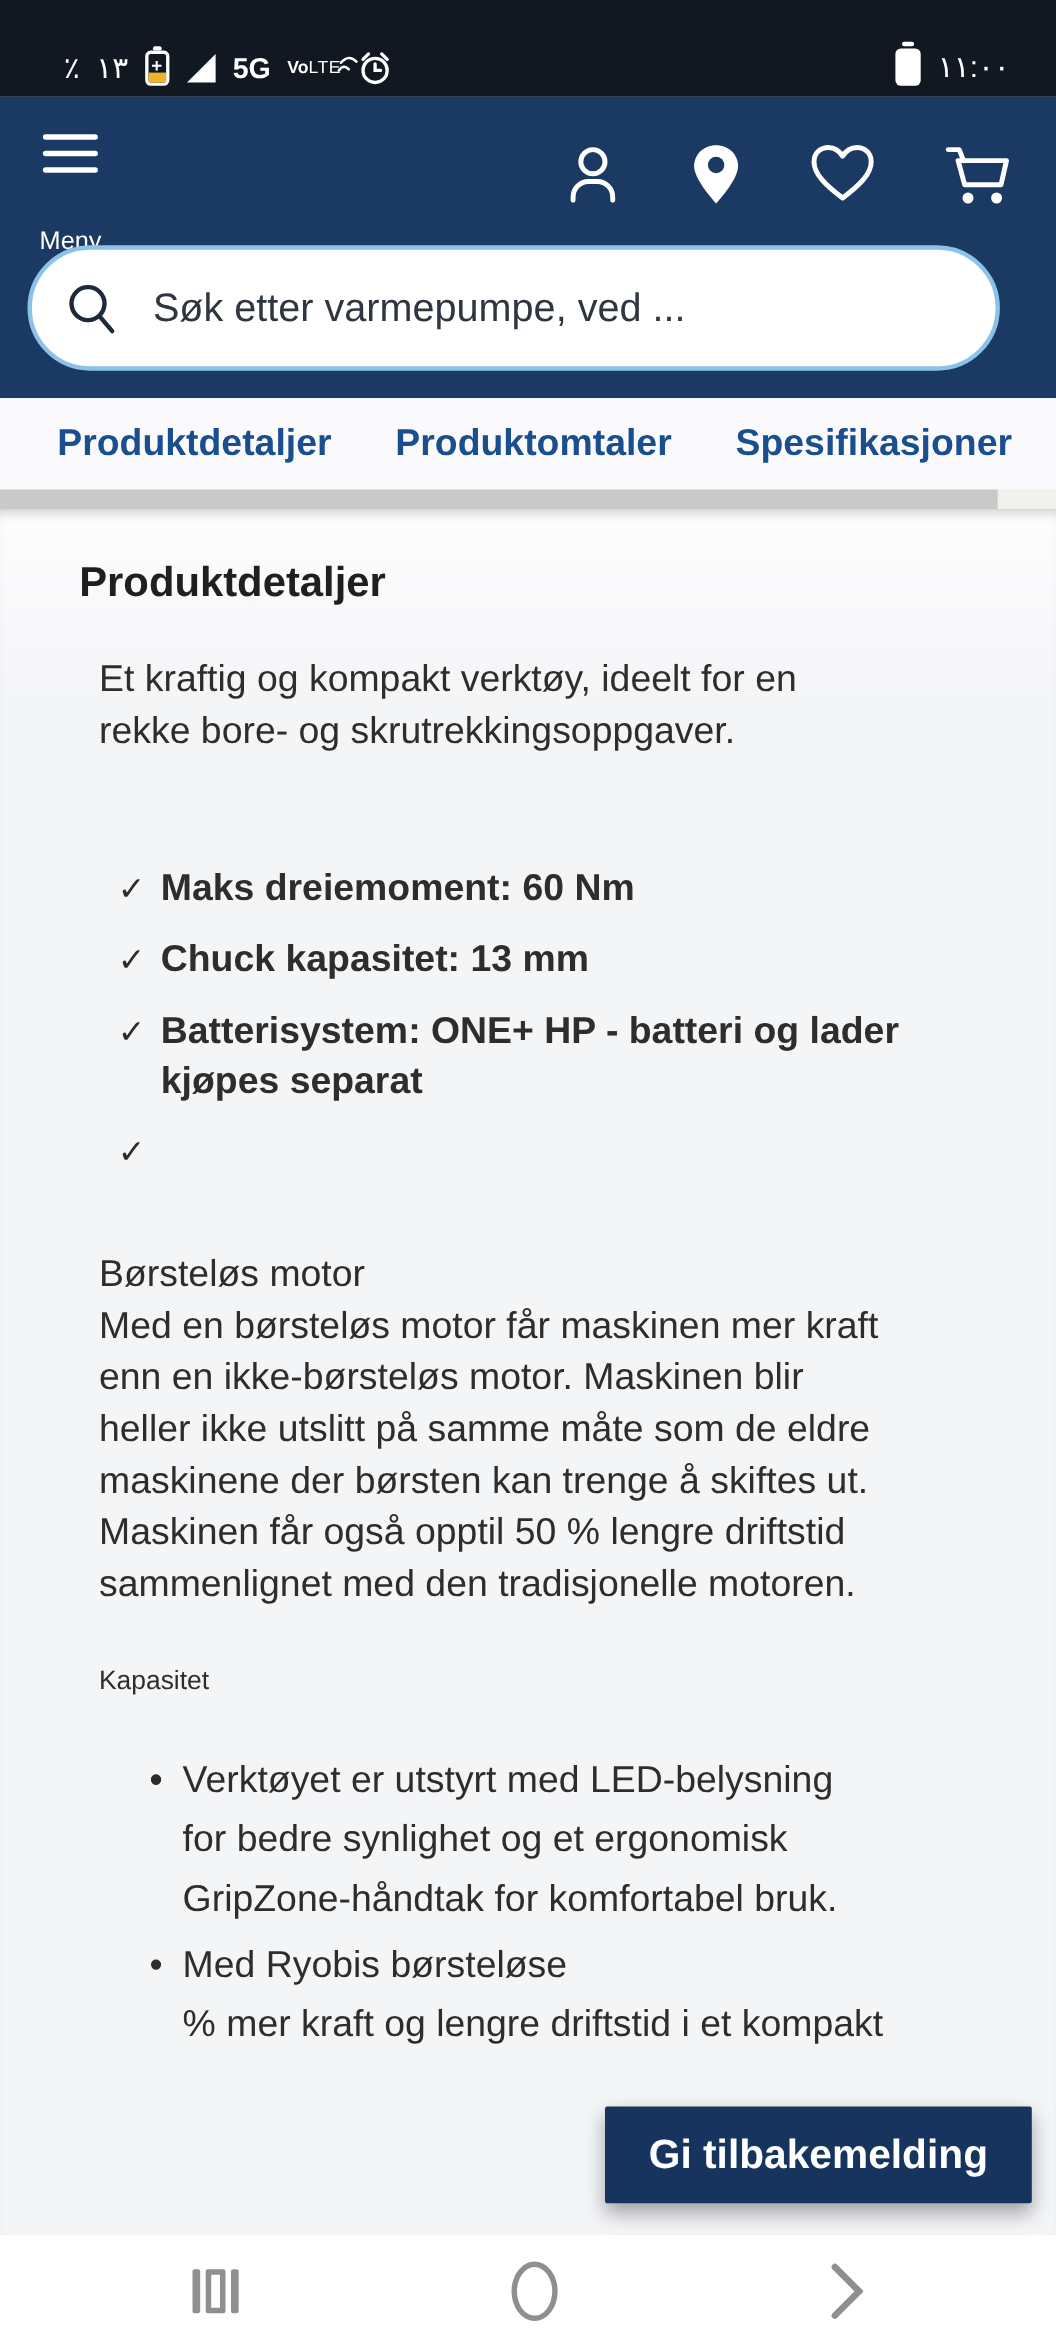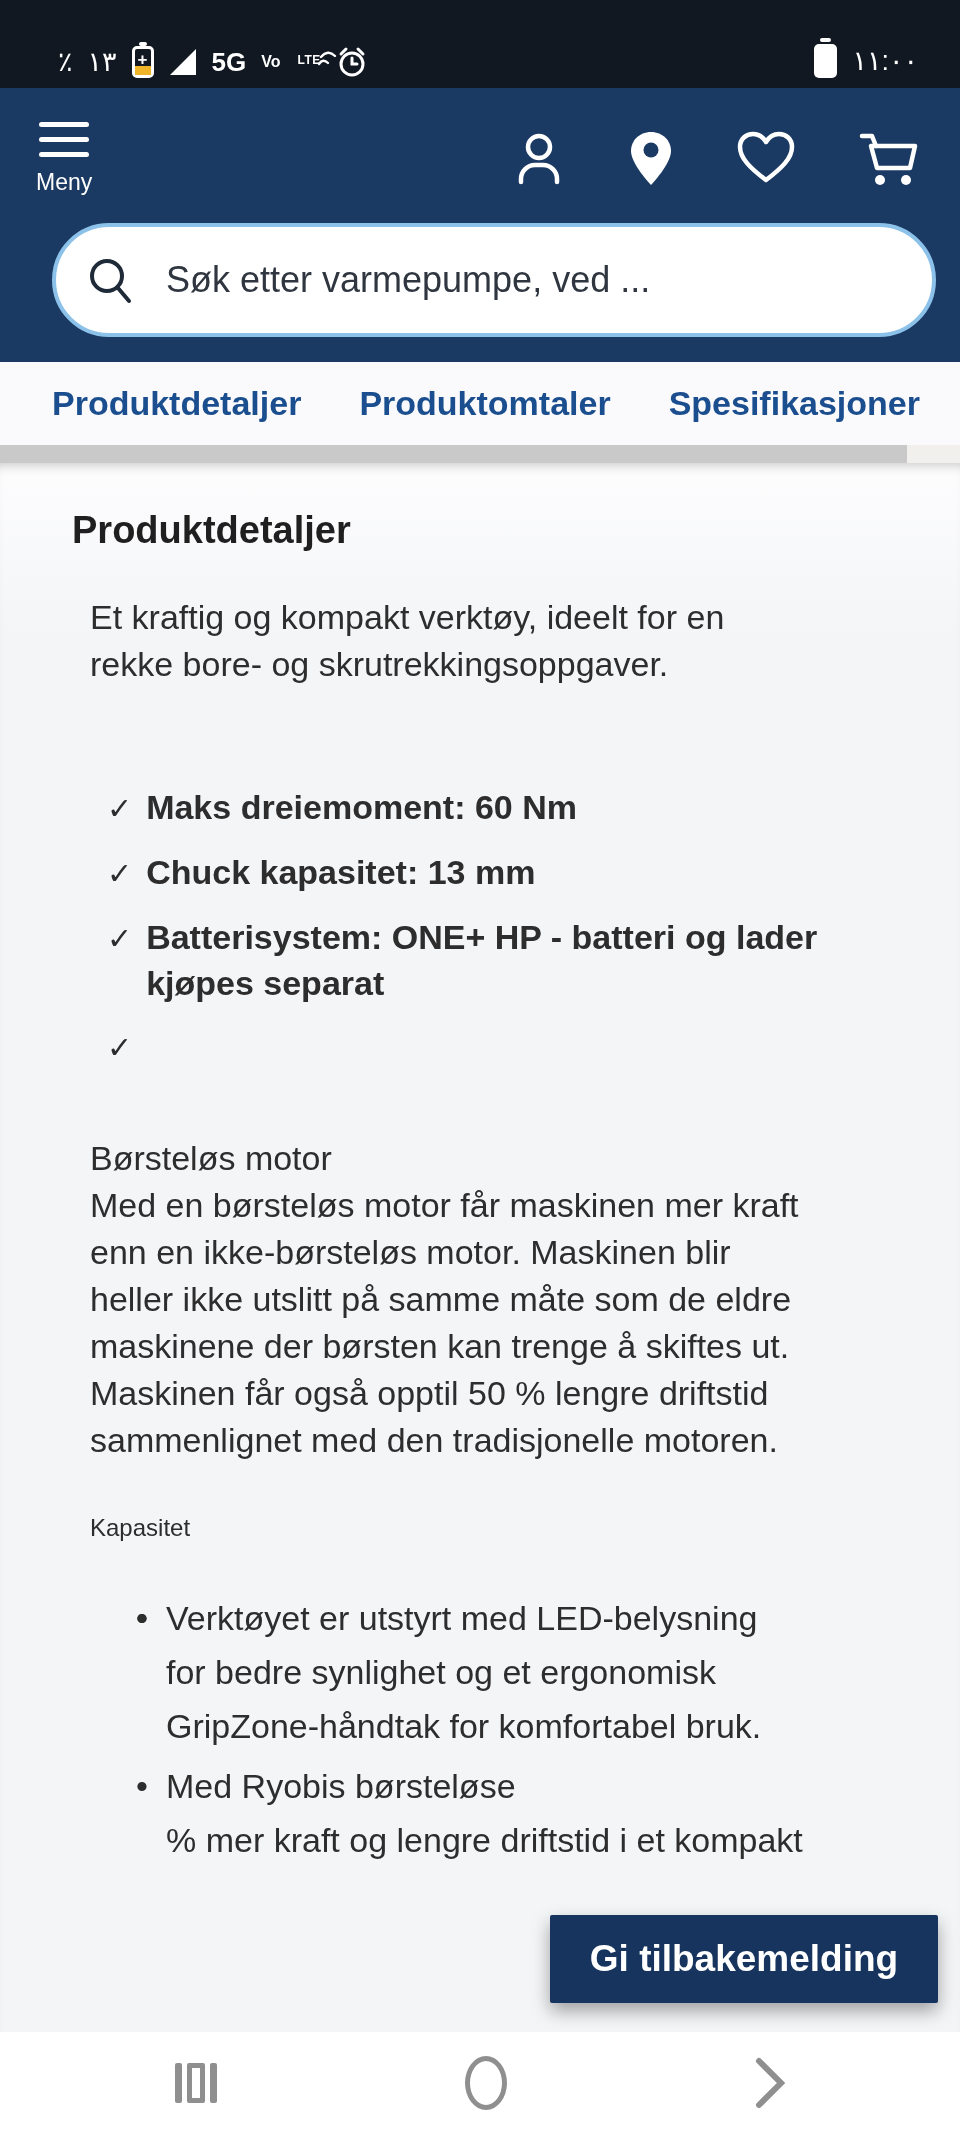--- a/index.html
+++ b/index.html
@@ -17,38 +17,38 @@
   .sb-text{font-size:27px;letter-spacing:1px;}
   .sb-5g{font-size:26px;font-weight:700;}
   .batt-charge{position:relative;width:22px;height:32px;border:3px solid #fff;border-radius:5px;box-sizing:border-box;background:#111821;}
   .batt-charge::before{content:"";position:absolute;top:-7px;left:4px;width:8px;height:4px;background:#fff;border-radius:2px;}
   .batt-charge .lvl{position:absolute;bottom:0;left:0;width:100%;height:9px;background:#f0b428;}
   .batt-charge .plus{position:absolute;top:2px;left:0;width:100%;text-align:center;font-size:17px;font-weight:700;color:#fff;line-height:17px;}
   .batt-full{position:relative;width:23px;height:34px;background:#fff;border-radius:5px;}
   .batt-full::before{content:"";position:absolute;top:-6px;left:6px;width:11px;height:4px;background:#fff;border-radius:2px;}
   .volte{position:relative;display:flex;align-items:flex-start;line-height:1;}
   .volte .vo{font-size:16px;font-weight:700;}
-  .volte .lte{font-size:12px;font-weight:700;letter-spacing:.5px;margin-left:17px;}
+  .volte .lte{font-size:16px;font-weight:400;letter-spacing:.5px;}
   .volte svg{position:absolute;top:-4px;right:-16px;}
   
   .app-header{position:absolute;top:88px;left:0;width:100%;height:274px;background:#1b3a63;box-sizing:border-box;}
   .header-row{display:flex;align-items:flex-start;padding:26px 40px 0 36px;}
-  .menu-btn{display:flex;flex-direction:column;align-items:center;background:none;border:none;color:#fff;padding:0;cursor:pointer;}
+  .menu-btn{display:flex;flex-direction:column;align-items:center;background:none;border:none;color:#fff;padding:0;cursor:pointer;gap:36px;}
   .menu-btn .bars{display:flex;flex-direction:column;gap:10px;margin-top:8px;}
   .menu-btn .bars i{display:block;width:50px;height:5px;background:#fff;border-radius:3px;}
   .menu-btn .menu-label{margin-top:12px;font-size:23px;color:#fff;}
   .logo{margin-left:52px;text-align:center;color:#fff;font-weight:800;line-height:1;margin-top:2px;}
   .logo .l1{font-size:42px;letter-spacing:0px;display:block;}
   .logo .l2{font-size:45px;letter-spacing:1px;display:block;margin-top:2px;}
   .logo-o{position:relative;display:inline-block;}
   .logo-o::after{content:"";position:absolute;left:50%;top:3px;bottom:5px;width:5px;background:#fff;transform:translateX(-50%);}
   .header-icons{margin-left:auto;display:flex;align-items:center;gap:62px;margin-top:16px;}
   .hicon{background:none;border:none;padding:0;cursor:pointer;display:block;height:58px;}
   
-  .search-wrap{position:absolute;top:223px;left:52px;width:884px;height:114px;
+  .search-wrap{position:absolute;top:223px;left:25px;width:884px;height:114px;
     background:#fff;border:4px solid #8cc2ea;border-radius:60px;box-sizing:border-box;
     display:flex;align-items:center;padding:0 30px;}
   .search-input{flex:1;border:none;outline:none;background:transparent;margin-left:28px;
     font-size:36px;color:#2f3640;font-family:"Liberation Sans",sans-serif;}
   .search-input::placeholder{color:#2f3640;opacity:1;}
   
   .tabs{position:absolute;top:362px;left:0;width:100%;height:83px;background:#fafafc;
     display:flex;align-items:center;padding:0 0 0 52px;gap:58px;box-sizing:border-box;overflow:hidden;white-space:nowrap;}
   .tab{background:none;border:none;padding:0;cursor:pointer;font-family:"Liberation Sans",sans-serif;
     font-size:34px;font-weight:700;color:#1b4e8e;}

